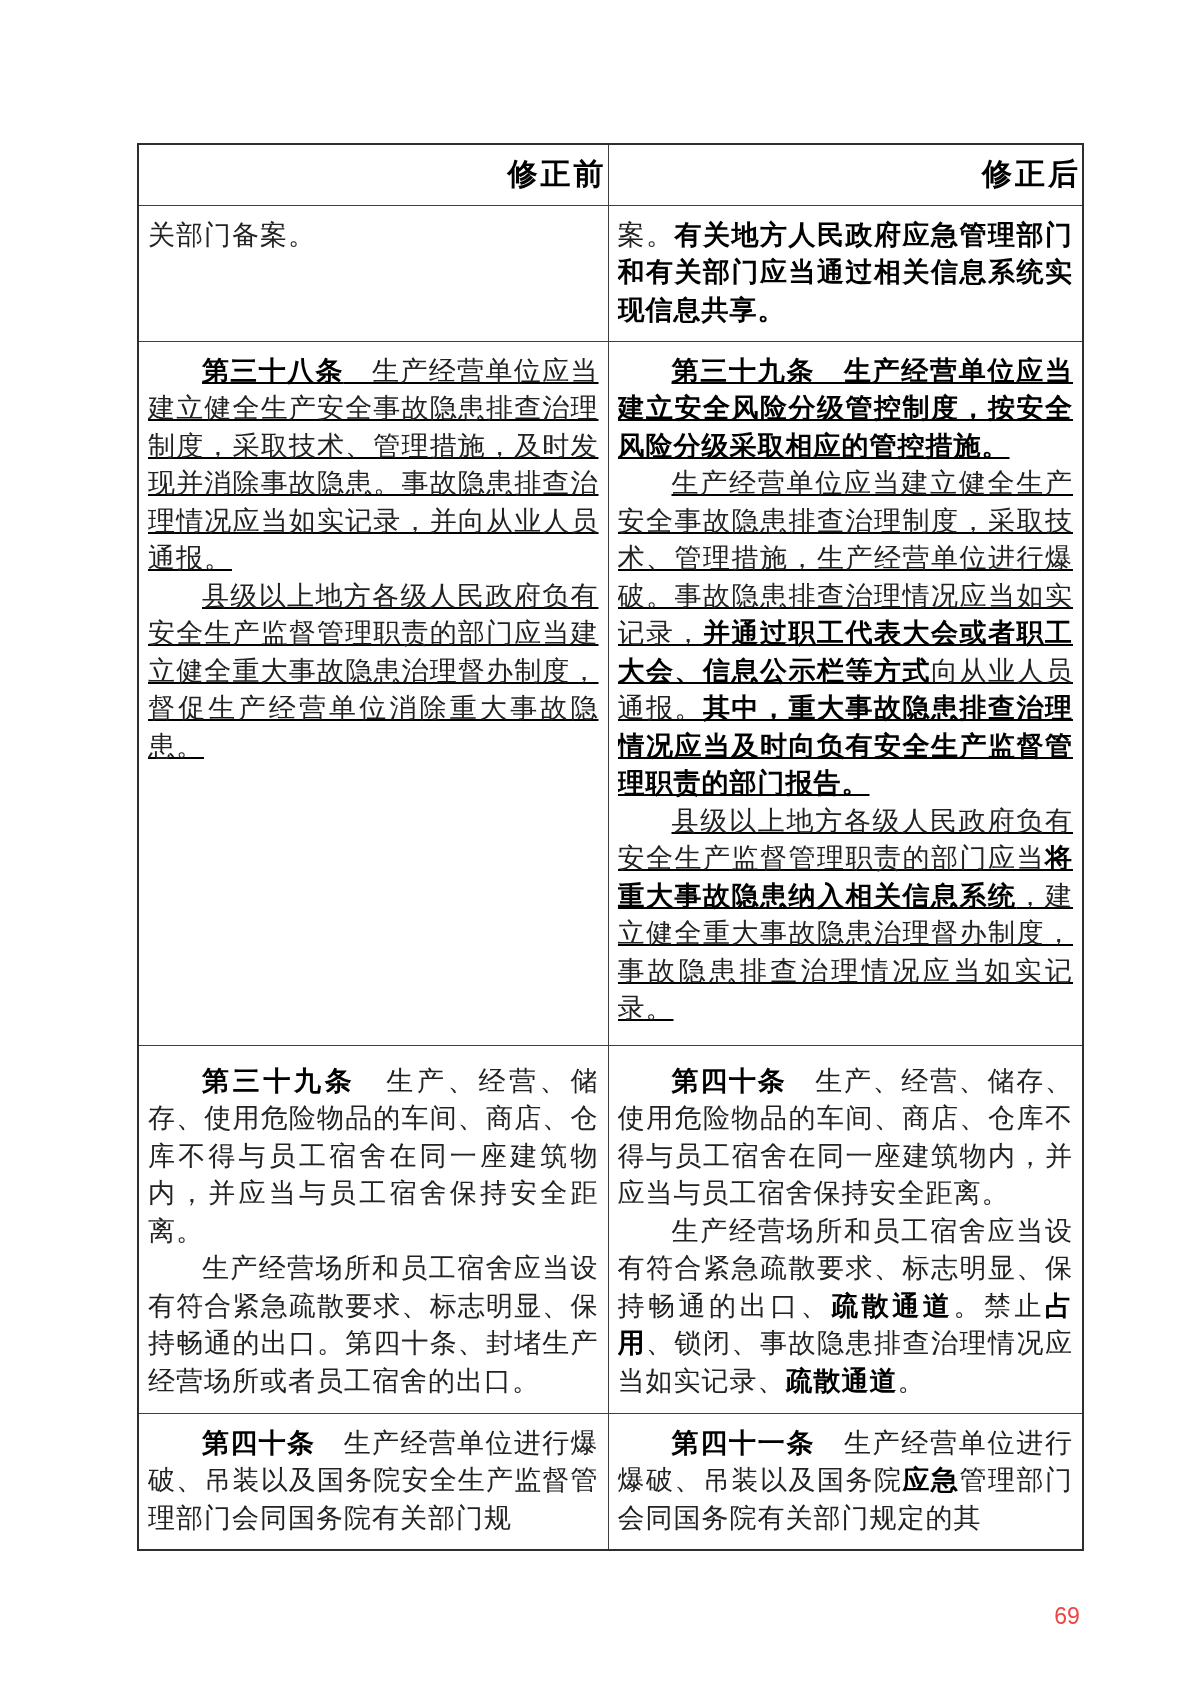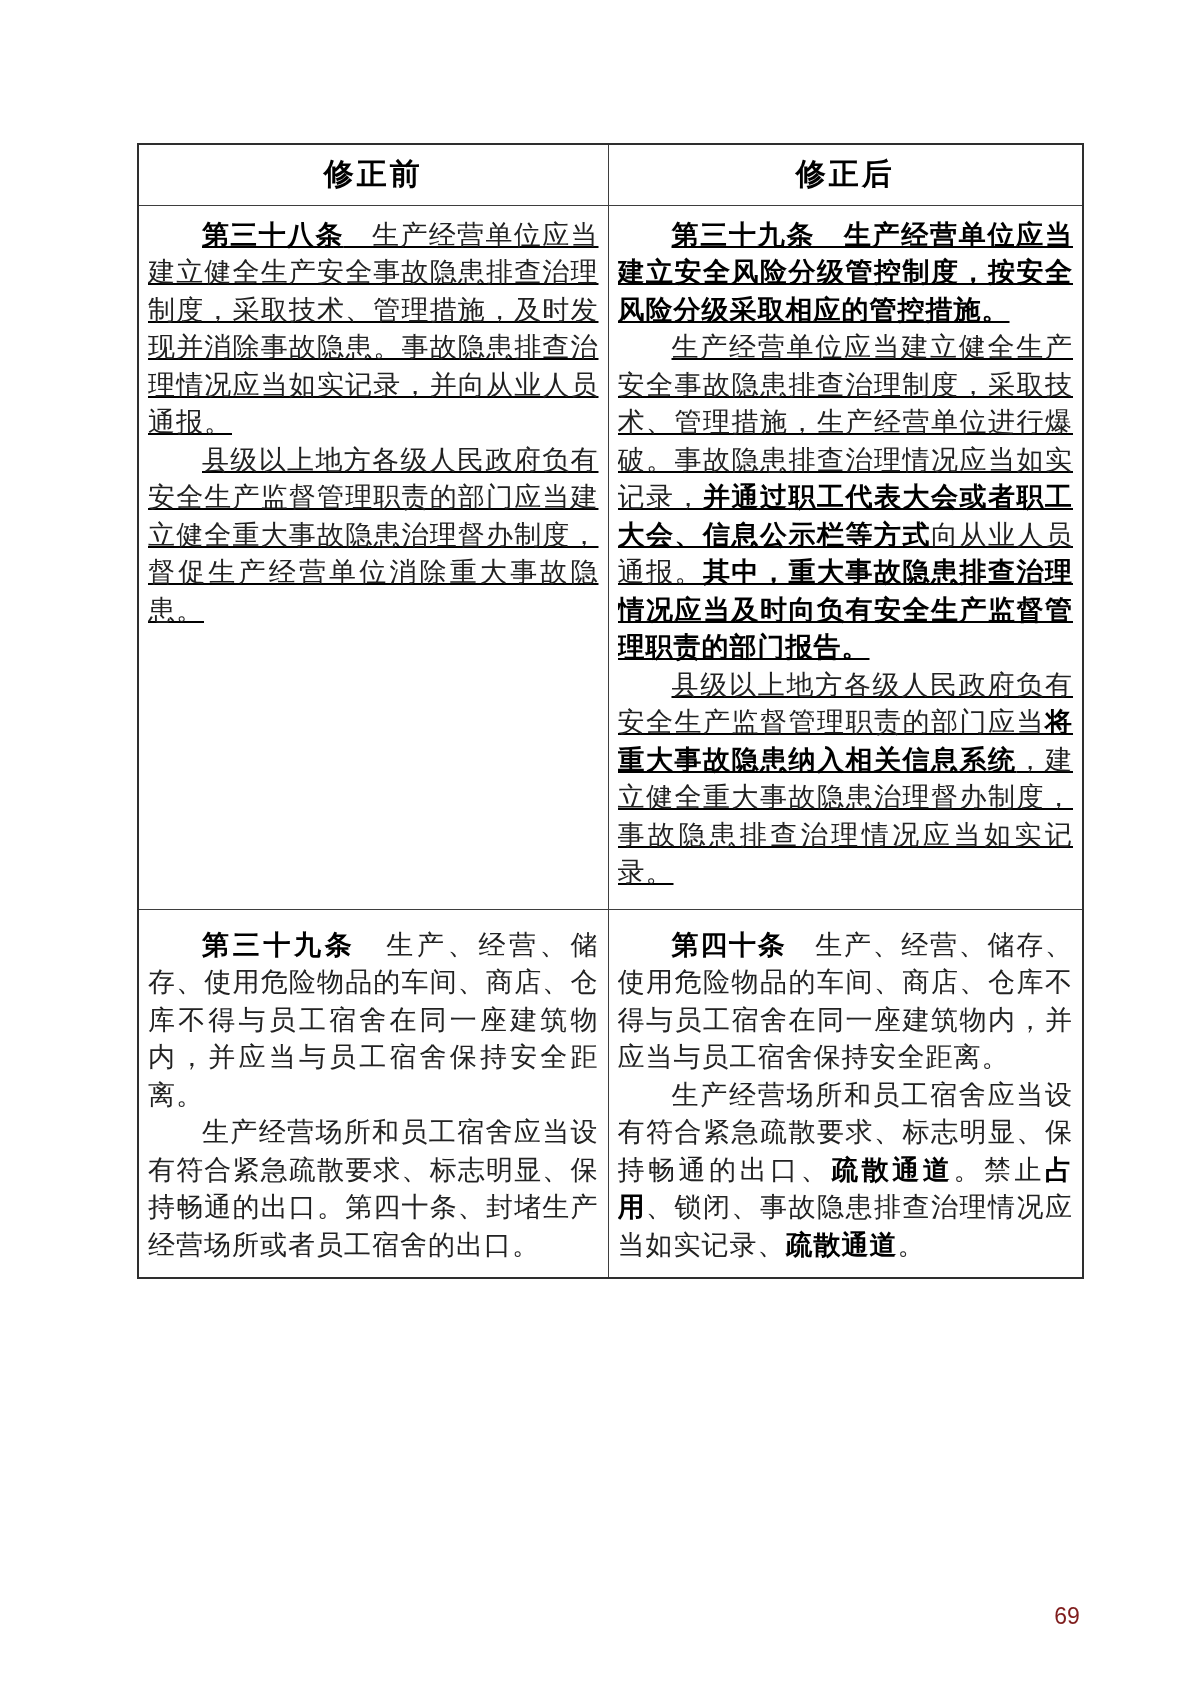--- a/index.html
+++ b/index.html
@@ -18,21 +18,21 @@
     top: 143px;
     border-collapse: collapse;
     table-layout: fixed;
     border: 2.5px solid #2e2e2e;
   }
   .cmp col.c1 { width: 470px; }
   .cmp col.c2 { width: 475px; }
   .cmp th, .cmp td { border: 1.5px solid #3e3e3e; }
   .cmp th {
     height: 61px;
-    text-align: center;
+    text-align: right;
     vertical-align: middle;
     font-family: "Liberation Sans", sans-serif;
     font-weight: 700;
     font-size: 30px;
     color: #000000;
     letter-spacing: 3px;
   }
   .cmp td {
     vertical-align: top;
     padding: 11px 9px 0 9px;
@@ -60,39 +60,51 @@
     color: #000000;
   }
   .pagenum {
     position: absolute;
     left: 1042px;
     top: 1603px;
     width: 50px;
     text-align: center;
     font-family: "Liberation Sans", sans-serif;
     font-size: 23px;
-    color: #7f1d1d;
+    color: #ef4444;
   }
 </style>
 </head>
 <body>
 
 <div class="page">
   <table class="cmp">
     <colgroup>
       <col class="c1">
       <col class="c2">
     </colgroup>
     <thead>
       <tr>
         <th>修正前</th>
         <th>修正后</th>
       </tr>
     </thead>
     <tbody id="cmp-body">
+        <tr class="r1">
+          <td>
+            <div class="cellbox">
+              <p class="noindent"><span class="run-regular">关部门备案。</span></p>
+            </div>
+          </td>
+          <td>
+            <div class="cellbox">
+              <p class="noindent"><span class="run-regular">案。</span><span class="run-bold">有关地方人民政府应急管理部门和有关部门应当通过相关信息系统实现信息共享。</span></p>
+            </div>
+          </td>
+        </tr>
         <tr class="r2">
           <td>
             <div class="cellbox">
               <p class="indent"><span class="run-bold">第三十八条</span><span class="run-regular">　生产经营单位应当建立健全生产安全事故隐患排查治理制度，采取技术、管理措施，及时发现并消除事故隐患。事故隐患排查治理情况应当如实记录，并向从业人员通报。</span></p>
               <p class="indent"><span class="run-regular">县级以上地方各级人民政府负有安全生产监督管理职责的部门应当建立健全重大事故隐患治理督办制度，督促生产经营单位消除重大事故隐患。</span></p>
             </div>
           </td>
           <td>
             <div class="cellbox">
               <p class="indent"><span class="run-bold">第三十九条　生产经营单位应当建立安全风险分级管控制度，按安全风险分级采取相应的管控措施。</span></p>
@@ -108,16 +120,28 @@
               <p class="indent"><span class="run-regular">生产经营场所和员工宿舍应当设有符合紧急疏散要求、标志明显、保持畅通的出口。第四十条、封堵生产经营场所或者员工宿舍的出口。</span></p>
             </div>
           </td>
           <td>
             <div class="cellbox">
               <p class="indent"><span class="run-bold">第四十条</span><span class="run-regular">　生产、经营、储存、使用危险物品的车间、商店、仓库不得与员工宿舍在同一座建筑物内，并应当与员工宿舍保持安全距离。</span></p>
               <p class="indent"><span class="run-regular">生产经营场所和员工宿舍应当设有符合紧急疏散要求、标志明显、保持畅通的出口、</span><span class="run-bold">疏散通道</span><span class="run-regular">。禁止</span><span class="run-bold">占用</span><span class="run-regular">、锁闭、事故隐患排查治理情况应当如实记录、</span><span class="run-bold">疏散通道</span><span class="run-regular">。</span></p>
             </div>
           </td>
         </tr>
+        <tr class="r4">
+          <td>
+            <div class="cellbox">
+              <p class="indent"><span class="run-bold">第四十条</span><span class="run-regular">　生产经营单位进行爆破、吊装以及国务院安全生产监督管理部门会同国务院有关部门规</span></p>
+            </div>
+          </td>
+          <td>
+            <div class="cellbox">
+              <p class="indent"><span class="run-bold">第四十一条</span><span class="run-regular">　生产经营单位进行爆破、吊装以及国务院</span><span class="run-bold">应急</span><span class="run-regular">管理部门会同国务院有关部门规定的其</span></p>
+            </div>
+          </td>
+        </tr>
       </tbody>
   </table>
   <div class="pagenum">69</div>
 </div>
 
 </body></html>

